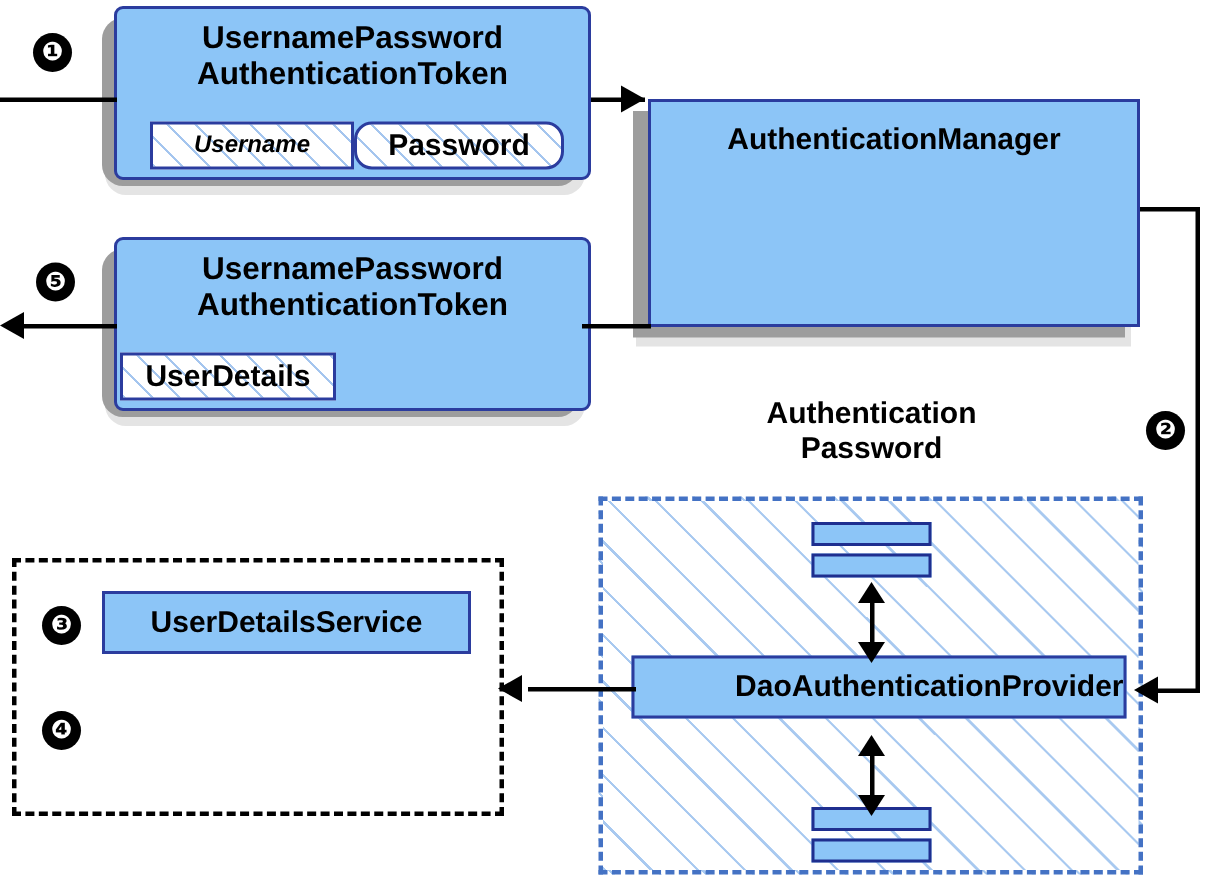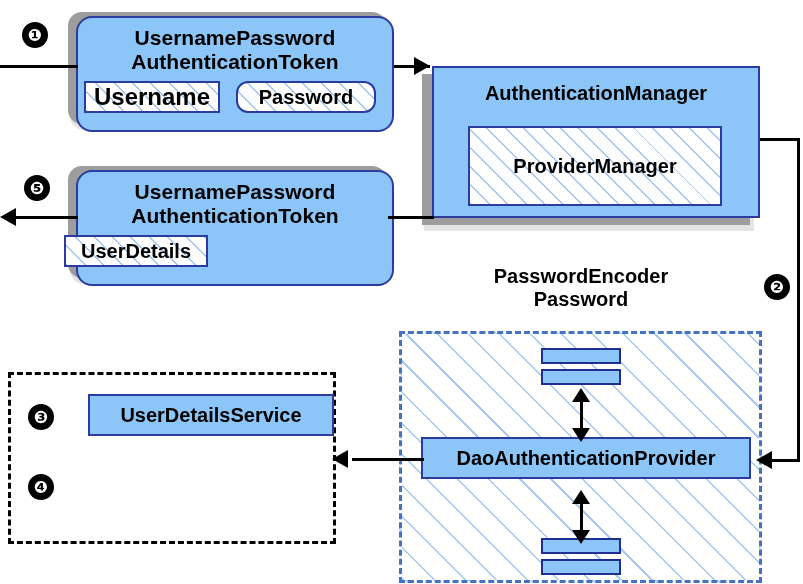--- a/index.html
+++ b/index.html
@@ -32,21 +32,21 @@
     background:#8cc5f7;
     border:2px solid #2b3c9e;
     z-index:3;
     display:flex;
     align-items:center;
     justify-content:center;
     text-align:center;
     color:#000;
     font-weight:bold;
   }
-  .rounded{ border-radius:16px;margin-top:12px; }
+  .rounded{ border-radius:6px; }
 
   
   .hatchbox{
     position:absolute;
     box-sizing:border-box;
     background-color:#ffffff;
     background-image:repeating-linear-gradient(45deg,
         rgba(90,150,225,0.55) 0px, rgba(90,150,225,0.55) 1.4px,
         rgba(255,255,255,0) 1.4px, rgba(255,255,255,0) 13px);
     border:2px solid #2b3c9e;
@@ -138,102 +138,99 @@
 
   <div class="badge" style="left:22px; top:22px;">❶</div>
 
   <div class="shadow2" style="left:70px; top:14px; width:320px; height:116px; border-radius:14px;"></div>
   <div class="shadow" style="left:68px; top:12px; width:318px; height:112px; border-radius:14px;"></div>
 
   <div class="bluebox rounded" style="left:76px; top:4px; width:318px; height:116px; flex-direction:column; justify-content:flex-start; padding-top:8px;">
     <div class="t-title">UsernamePassword</div>
     <div class="t-title">AuthenticationToken</div>
   </div>
-  <div class="hatchbox" style="left:84px; top:81px; width:136px; height:32px; font-size:24px;">
+  <div class="hatchbox" style="left:100px; top:81px; width:136px; height:32px; font-size:16px;font-style:italic;">
     <span>Username</span>
   </div>
   <div class="hatchbox" style="left:236px; top:81px; width:140px; height:32px; font-size:20px;border-radius:12px;">
     <span>Password</span>
   </div>
 
   <div class="line hline" style="left:394px; top:65px; width:36px;"></div>
   <div class="arrow arrow-right" style="left:414px; top:57px;"></div>
 
   <div class="shadow2" style="left:424px; top:76px; width:330px; height:155px;"></div>
   <div class="shadow" style="left:422px; top:74px; width:328px; height:151px;"></div>
 
   <div class="bluebox" style="left:432px; top:66px; width:328px; height:152px; flex-direction:column; justify-content:flex-start; padding-top:14px;">
     <div class="t-sub">AuthenticationManager</div>
-  </div>
-  <div class="hatchbox" style="left:468px; top:126px; width:254px; height:80px; font-size:20px;">
-    <span>ProviderManager</span>
   </div>
 
   <div class="badge" style="left:24px; top:175px;">❺</div>
 
   <div class="shadow2" style="left:70px; top:168px; width:320px; height:116px; border-radius:14px;"></div>
   <div class="shadow" style="left:68px; top:166px; width:318px; height:112px; border-radius:14px;"></div>
 
   <div class="bluebox rounded" style="left:76px; top:158px; width:318px; height:116px; flex-direction:column; justify-content:flex-start; padding-top:8px;">
     <div class="t-title">UsernamePassword</div>
     <div class="t-title">AuthenticationToken</div>
   </div>
-  <div class="hatchbox" style="left:64px; top:235px; width:144px; height:32px; font-size:20px;text-align:right;">
+  <div class="hatchbox" style="left:80px; top:235px; width:144px; height:32px; font-size:20px;text-align:right;">
     <span>UserDetails</span>
   </div>
 
   <div class="line hline" style="left:388px; top:216px; width:46px;"></div>
 
   <div class="line hline" style="left:16px; top:216px; width:62px;"></div>
   <div class="arrow arrow-left" style="left:0px; top:208px;"></div>
 
   <div class="line hline" style="left:760px; top:138px; width:40px;"></div>
   <div class="line vline" style="left:797px; top:138px; height:324px;"></div>
   <div class="line hline" style="left:770px; top:459px; width:30px;"></div>
   <div class="arrow arrow-left" style="left:756px; top:451px;"></div>
 
   <div class="badge" style="left:764px; top:274px;">❷</div>
 
   <div class="caption" style="left:470px; top:265px; width:222px;">
-    <div>PasswordEncoder</div>
+    <div>Authentication</div>
     <div>Password</div>
   </div>
 
   <div class="providers-area" style="left:399px; top:331px; width:363px; height:252px;"></div>
 
   <div class="bar" style="left:541px; top:348px; width:80px; height:16px;"></div>
   <div class="bar" style="left:541px; top:369px; width:80px; height:16px;"></div>
 
   <div class="line vline" style="left:580px; top:392px; height:40px;"></div>
   <div class="arrow arrow-up" style="left:572px; top:388px;"></div>
   <div class="arrow arrow-down" style="left:572px; top:428px;"></div>
 
   <div class="shadow2" style="left:415px; top:447px; width:332px; height:44px;"></div>
   <div class="shadow" style="left:413px; top:445px; width:330px; height:40px;"></div>
-  <div class="bluebox" style="left:421px; top:437px; width:330px; height:42px;">
+  <div class="bluebox" style="left:421px; top:437px; width:330px; height:42px;justify-content:flex-end;">
     <span class="t-mid">DaoAuthenticationProvider</span>
   </div>
 
   <div class="line vline" style="left:580px; top:494px; height:40px;"></div>
   <div class="arrow arrow-up" style="left:572px; top:490px;"></div>
   <div class="arrow arrow-down" style="left:572px; top:530px;"></div>
 
   <div class="bar" style="left:541px; top:538px; width:80px; height:16px;"></div>
   <div class="bar" style="left:541px; top:559px; width:80px; height:16px;"></div>
 
   <div class="line hline" style="left:352px; top:458px; width:72px;"></div>
   <div class="arrow arrow-left" style="left:332px; top:450px;"></div>
 
   <div class="dashed-black" style="left:8px; top:372px; width:328px; height:172px;"></div>
 
   <div class="badge" style="left:28px; top:404px;">❸</div>
   <div class="badge" style="left:28px; top:474px;">❹</div>
 
   <div class="shadow2" style="left:62px; top:406px; width:250px; height:44px;"></div>
   <div class="shadow" style="left:60px; top:404px; width:248px; height:40px;"></div>
-  <div class="bluebox" style="left:68px; top:394px; width:246px; height:42px;margin-left:20px;">
+  <div class="bluebox" style="left:68px; top:394px; width:246px; height:42px;">
     <span class="t-mid">UserDetailsService</span>
   </div>
 
   <div class="shadow2" style="left:62px; top:477px; width:250px; height:44px;"></div>
   <div class="shadow" style="left:60px; top:475px; width:248px; height:40px;"></div>
 
 </div>
 
 </body></html>

